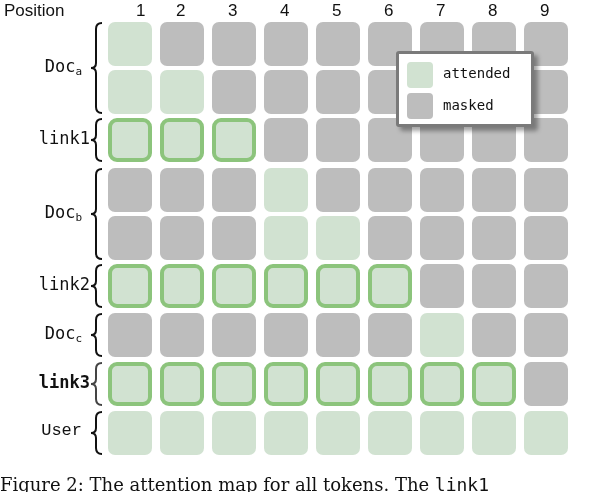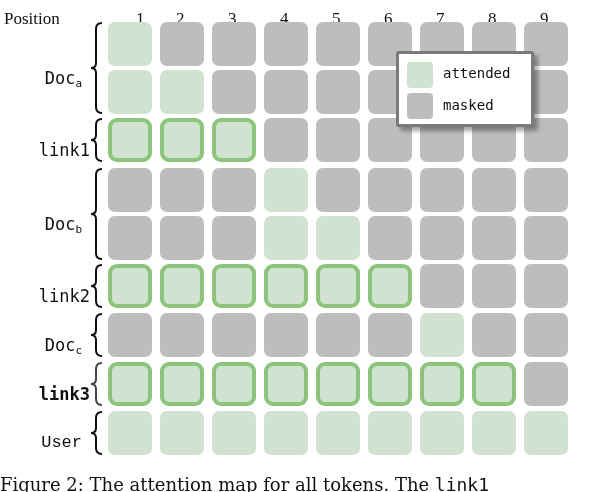--- a/index.html
+++ b/index.html
@@ -1,22 +1,22 @@
 <!DOCTYPE html>
 <html><head>
 <meta charset="utf-8">
 <style>
   html, body { margin: 0; padding: 0; background: #ffffff; }
   body { width: 602px; height: 492px; position: relative; overflow: hidden; font-family: "DejaVu Sans", sans-serif; }
-  .pos-label { position: absolute; top: 8px; font-family: Liberation Serif, serif; font-size: 17px; color: #111; line-height: 22px; }
+  .pos-label { position: absolute; top: 0px; font-family: Liberation Sans, sans-serif; font-size: 17px; color: #111; line-height: 22px; }
   .cell { position: absolute; width: 44px; height: 44px; border-radius: 7px; box-sizing: border-box; }
   .cell.attended { background: #d1e2d1; }
   .cell.masked { background: #bdbdbd; }
   .cell.link { background: #d1e2d1; border: 4px solid #8cc47c; border-radius: 9px; }
-  .row-label { position: absolute; font-family: "DejaVu Sans Mono", monospace; font-size: 17px; color: #111; text-align: right; margin-top: 12px; }
+  .row-label { position: absolute; font-family: "DejaVu Sans Mono", monospace; font-size: 17px; color: #111; text-align: right; }
   .row-label sub { font-size: 11px; vertical-align: -3px; }
   .brace { position: absolute; }
   .legend { position: absolute; left: 396px; top: 51px; width: 138px; height: 76px; background: #fff; border: 3px solid #7a7a7a; border-radius: 3px; box-shadow: 4px 4px 4px rgba(0,0,0,0.35); box-sizing: border-box; }
   .legend .sw { position: absolute; left: 8px; width: 26px; height: 26px; border-radius: 4px; }
   .legend .lt { position: absolute; left: 44px; font-family: "DejaVu Sans Mono", monospace; font-size: 14px; color: #111; }
   .caption { position: absolute; left: 0; top: 474px; font-family: "DejaVu Serif", serif; font-size: 18px; color: #111; white-space: nowrap; }
   .caption .mono { font-family: "DejaVu Sans Mono", monospace; }
 </style>
 </head>
 <body>

